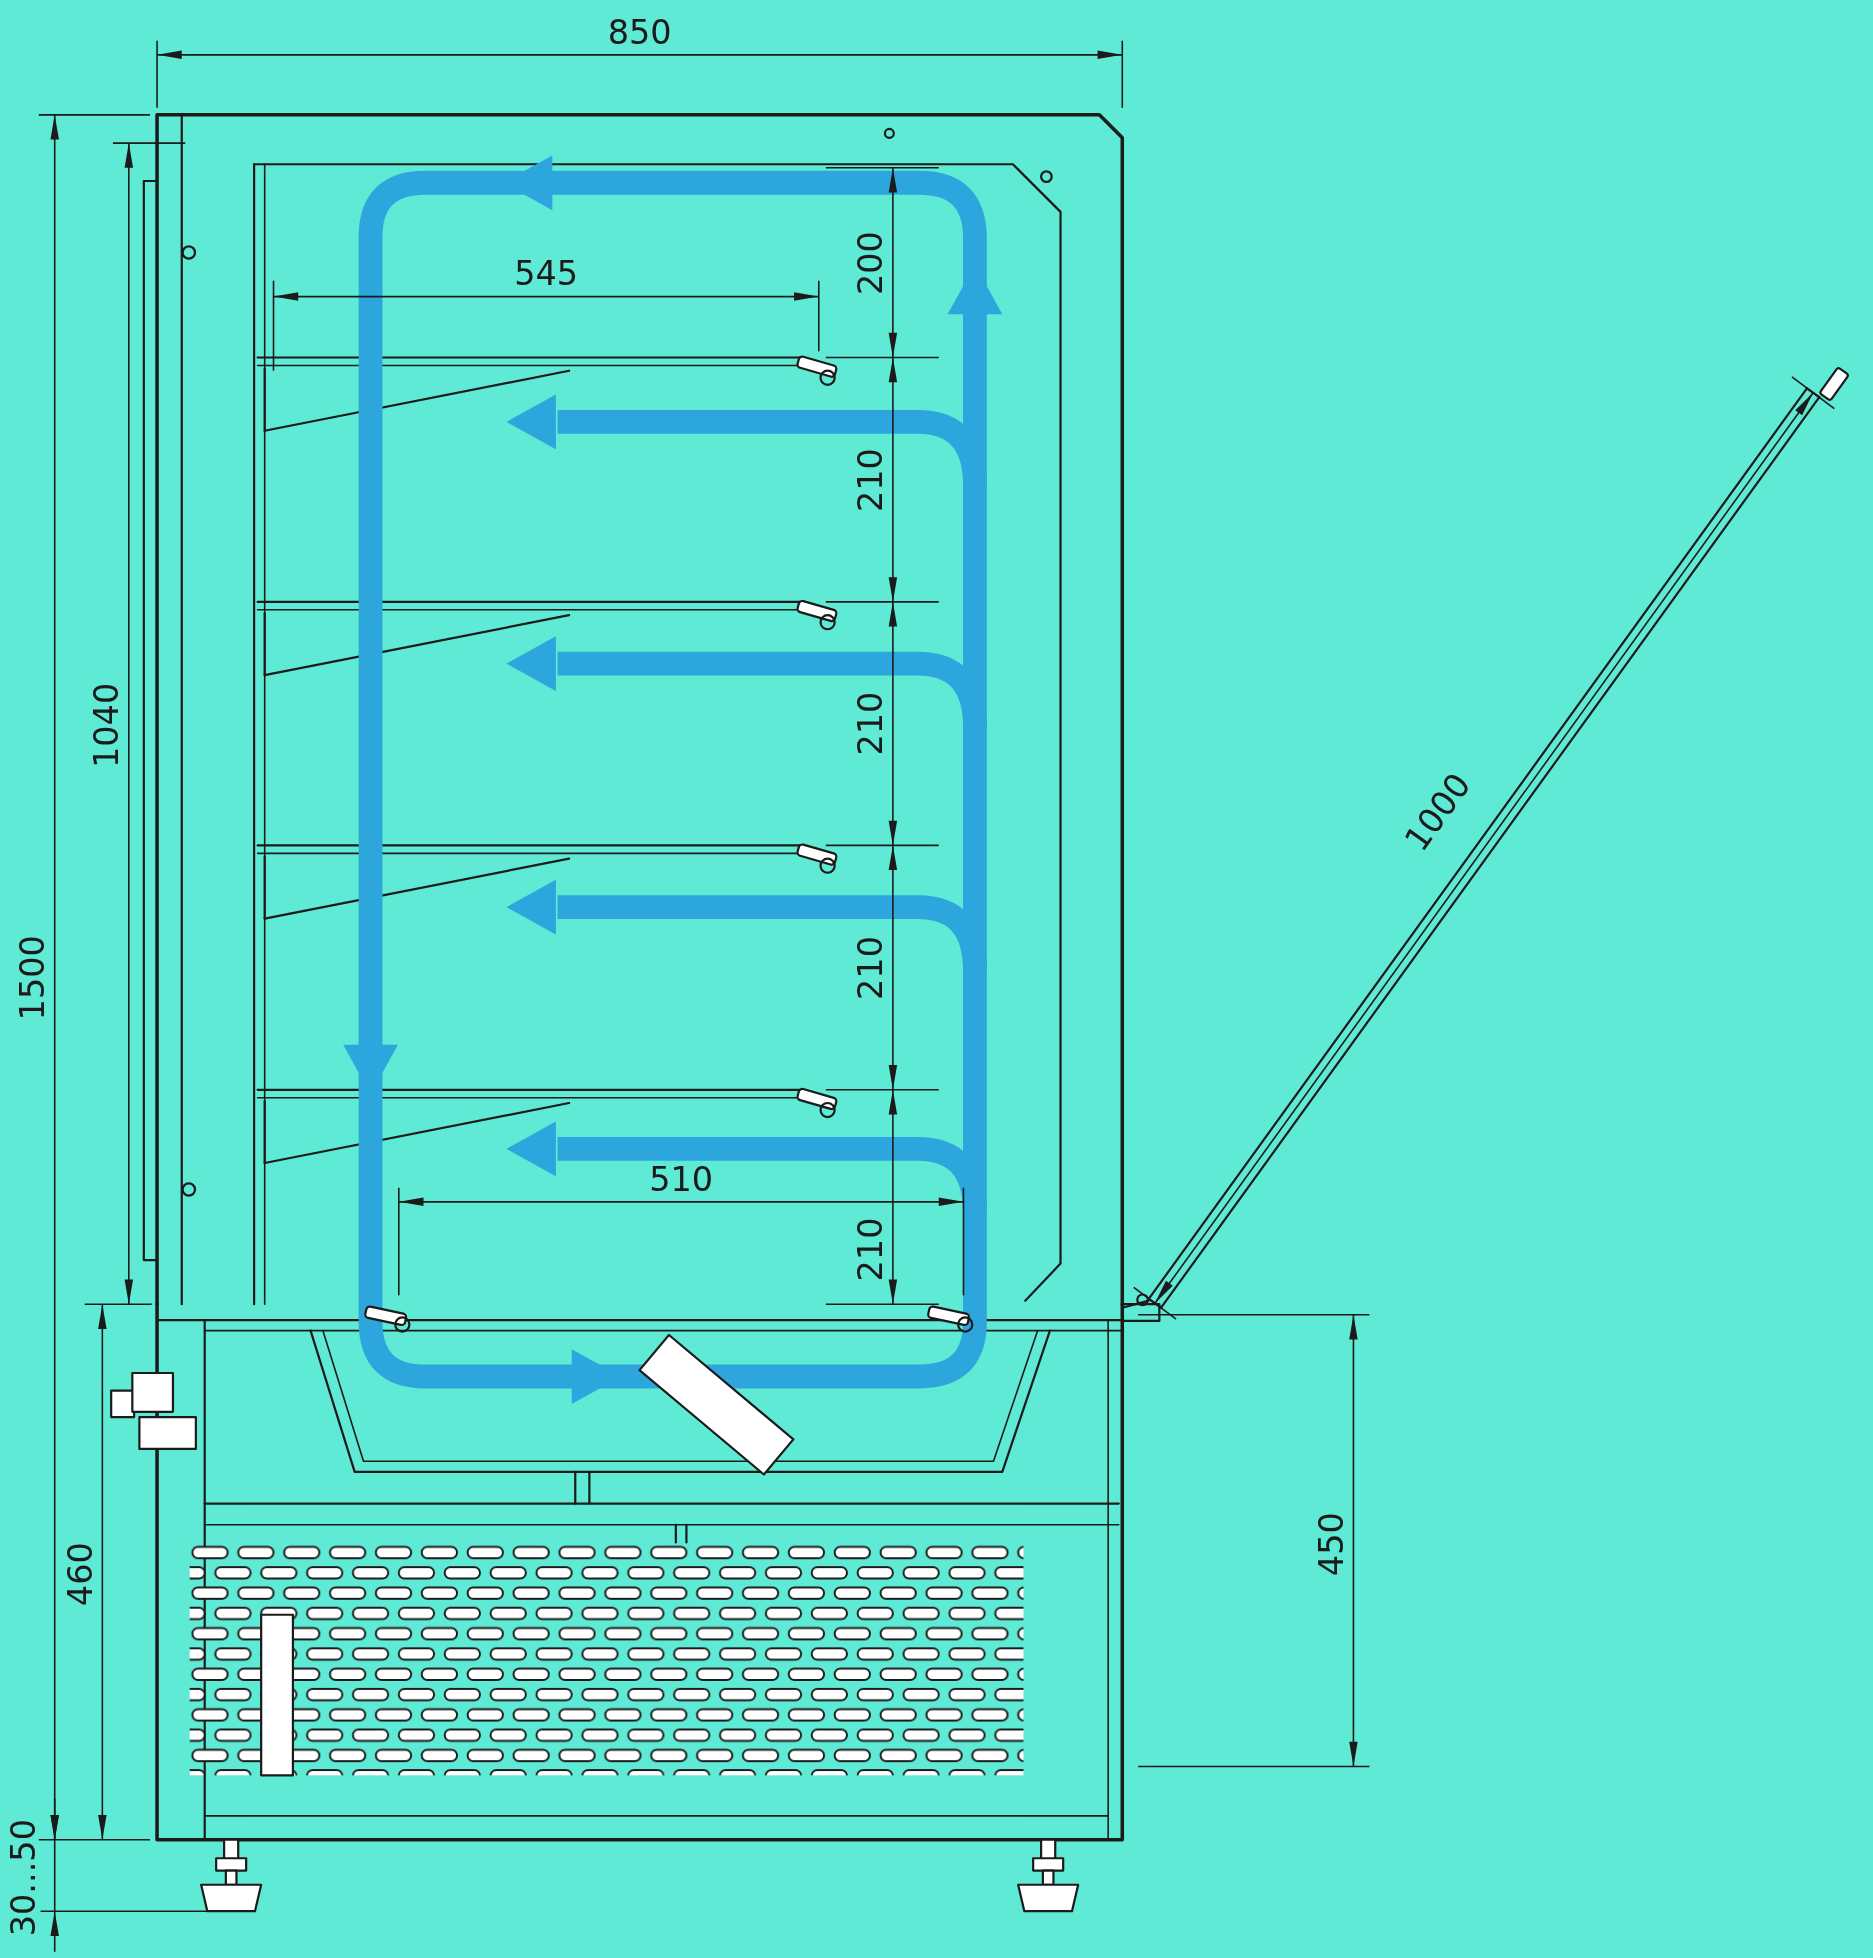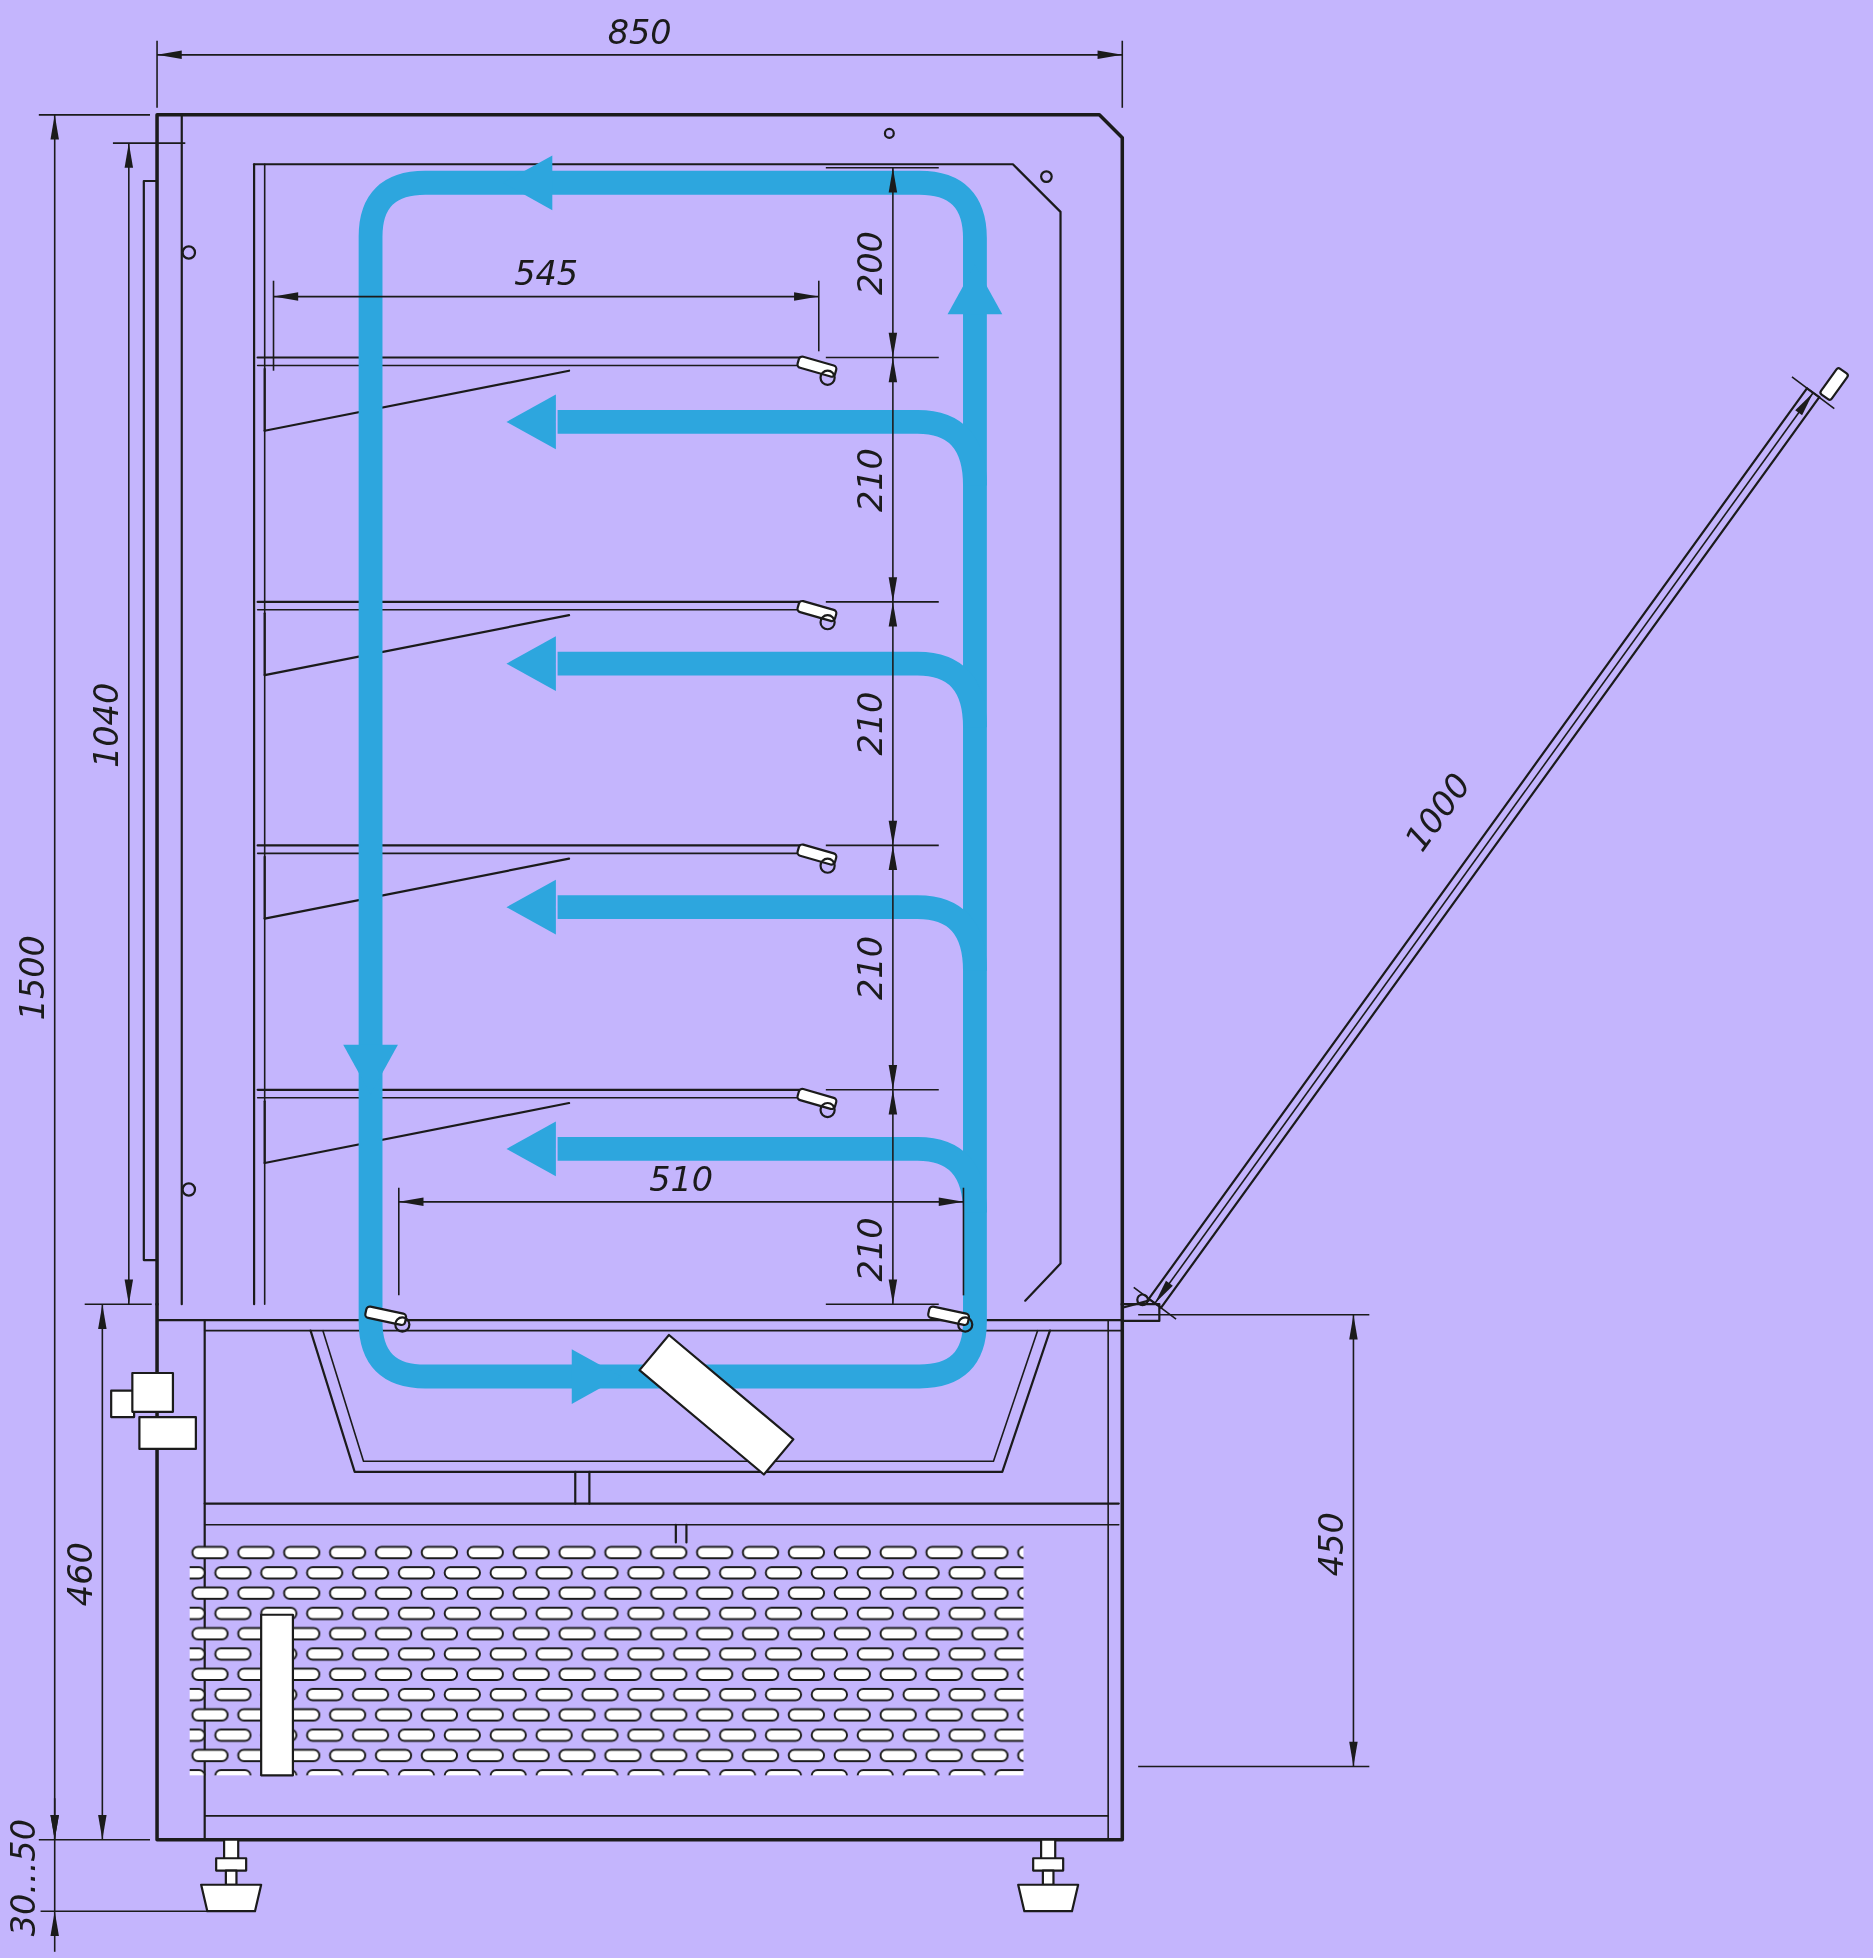--- a/index.html
+++ b/index.html
@@ -1,16 +1,16 @@
 <!DOCTYPE html>
 <html style="font-size:14px"><head>
 <meta charset="utf-8">
 <style>
   html,body{margin:0;padding:0;background:#ffffff;}
-  .canvas{width:1874px;height:1959px;background:#c4b5fd;position:relative;overflow:hidden;font-style:italic;}
+  .canvas{width:1874px;height:1959px;background:#5eead4;position:relative;overflow:hidden;}
   svg{display:block;}
   .ln{fill:none;stroke:#1b1b1b;stroke-width:2.5;stroke-linecap:round;stroke-linejoin:round;}
   .thick{stroke-width:4;}
   .thin{stroke-width:1.8;}
   .wfill{fill:#ffffff;stroke:#1b1b1b;stroke-width:2.5;stroke-linejoin:round;}
   .dim{fill:none;stroke:#1b1b1b;stroke-width:1.8;}
   .txt{font-family:"DejaVu Sans","Liberation Sans",sans-serif;font-size:38px;fill:#1b1b1b;}
   .slot{fill:#ffffff;stroke:#1b1b1b;stroke-width:2.2;}
   .flow{fill:none;stroke-width:27;stroke-linecap:butt;}
 </style>

